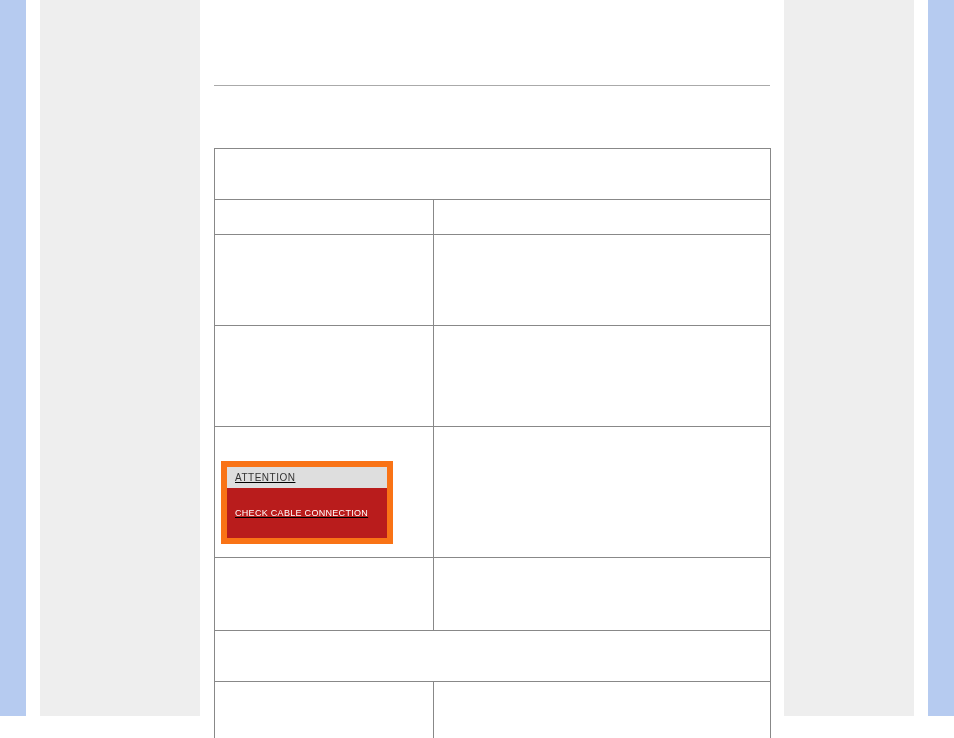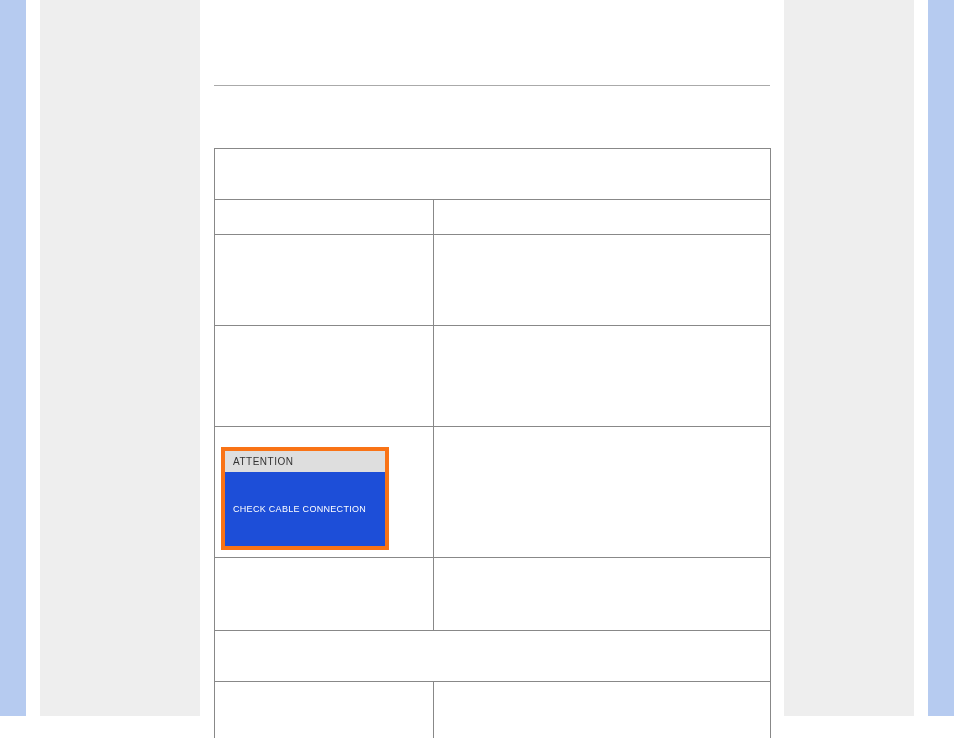--- a/index.html
+++ b/index.html
@@ -88,36 +88,37 @@
   }
   .row-tall { height: 78px; }
   .row-med { height: 88px; }
   .row-conn { height: 118px; }
   .row-image { height: 60px; }
   .sub-title-cell { height: 38px; }
   .row-input { height: 56px; }
 
   
   .dialog {
-    border: 4px solid #f97316;
+    border: 6px solid #f97316;
     width: 160px;
-    margin-top: 14px;
+    margin-top: 28px;
+    text-decoration: underline;
   }
   .dialog-title {
     background: #dedede;
     color: #333;
     font-size: 10px;
     padding: 5px 8px;
     letter-spacing: 0.5px;
   }
   .dialog-body {
-    background: #1d4ed8;
+    background: #b91c1c;
     color: #ffffff;
     font-size: 9px;
-    padding: 32px 8px;
+    padding: 20px 8px;
     letter-spacing: 0.3px;
   }
 </style>
 </head>
 <body>
 
 <div class="blue-left-border"></div>
 <div class="blue-right-border"></div>
 <div class="grey-left"></div>
 <div class="grey-right"></div>

